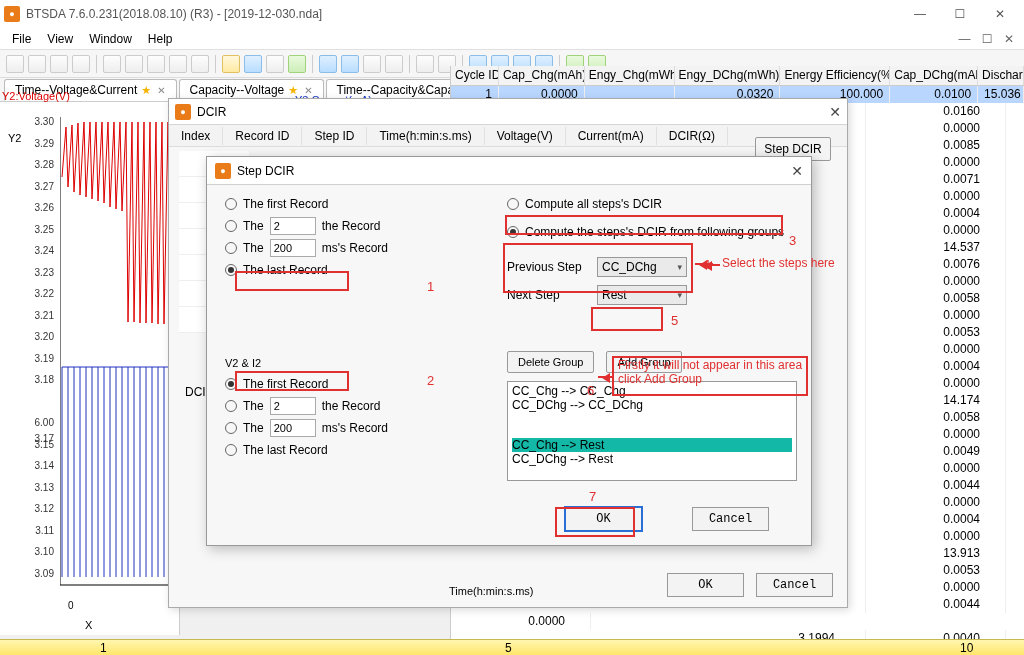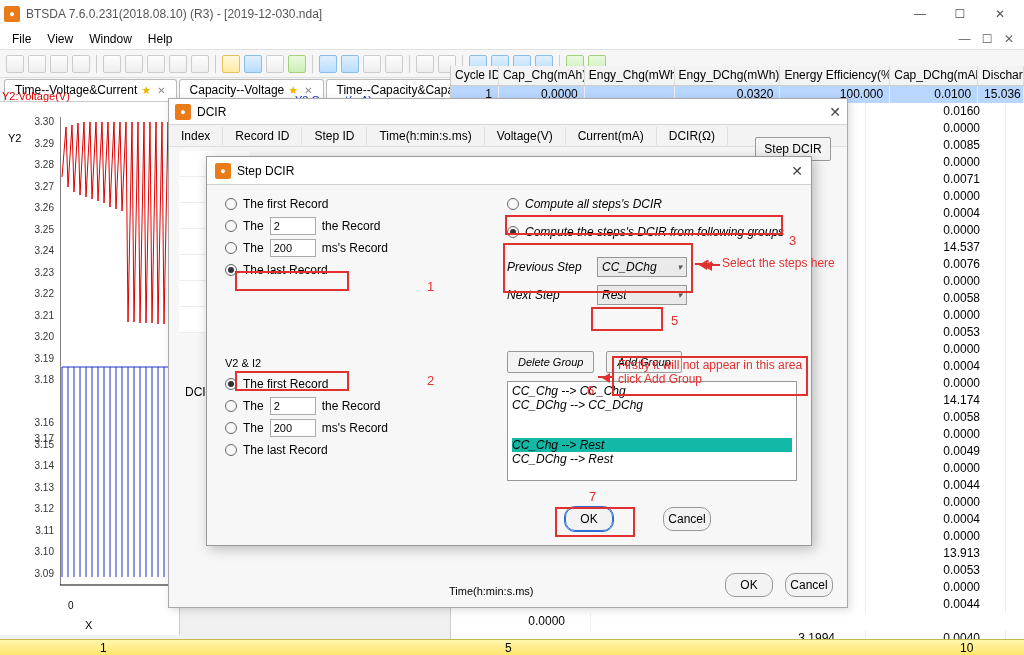--- a/index.html
+++ b/index.html
@@ -51,21 +51,21 @@
   .dcir-title .app-icon { margin-right:6px;}
   .dcir-head { display:flex; height:22px; background:#f3f3f3; border-bottom:1px solid #ddd; align-items:center; font-size:11px;}
   .dh { padding:2px 12px; border-right:1px solid #e0e0e0;}
   .dcir-left { position:absolute; left:10px; top:52px; width:70px;}
   .idx-row { height:26px; display:flex; align-items:center; justify-content:center; border-bottom:1px solid #eee; background:#fff;}
   .dcir-left-col2 { position:absolute; left:10px; top:282px; width:170px;}
   .dpair { display:flex; height:22px; align-items:center; padding-left:6px; gap:8px; }
   .dpair .lab { width:50px;}
   .step-btn { position:absolute; right:16px; top:38px; width:76px; height:24px; border:1px solid #999; background:#f4f4f4; text-align:center; line-height:22px; border-radius:2px;}
   .dcir-footer { position:absolute; bottom:10px; right:14px; display:flex; gap:12px;}
-  .btn { width:48px; height:24px; border:1px solid #999; background:#f3f3f3; text-align:center; line-height:22px; border-radius:10px;}
+  .btn { width:77px; height:24px; border:1px solid #999; background:#f3f3f3; text-align:center; line-height:22px; border-radius:0;font-family:Liberation Mono, monospace;}
   .dcir-xlabel { position:absolute; bottom:10px; left:280px; font-size:11px;}
   
   .step-win { position:absolute; left:206px; top:156px; width:606px; height:390px; background:#f7f7f7; border:1px solid #999; box-shadow:3px 3px 12px rgba(0,0,0,0.25);}
   .step-title { height:28px; background:#fff; display:flex; align-items:center; padding:0 8px; border-bottom:1px solid #d0d0d0;}
   .close-x { margin-left:auto; font-size:14px; color:#444; }
   .group { position:absolute; }
   .group-title { font-size:11px; margin-bottom:4px; }
   .radio-row { display:flex; align-items:center; gap:6px; height:22px; font-size:11px;}
   .radio { width:12px; height:12px; border:1px solid #666; border-radius:50%; display:inline-flex; align-items:center; justify-content:center;}
   .radio.sel::after { content:""; width:6px; height:6px; background:#333; border-radius:50%; }
@@ -180,21 +180,21 @@
       <span class="tick" style="top: 100px;">3.26</span>
       <span class="tick" style="top: 121.5px;">3.25</span>
       <span class="tick" style="top: 143px;">3.24</span>
       <span class="tick" style="top: 164.5px;">3.23</span>
       <span class="tick" style="top: 186px;">3.22</span>
       <span class="tick" style="top: 207.5px;">3.21</span>
       <span class="tick" style="top: 229px;">3.20</span>
       <span class="tick" style="top: 250.5px;">3.19</span>
       <span class="tick" style="top: 272px;">3.18</span>
       <span class="tick" style="top: 310px; margin-top: 21px;">3.17</span>
-      <span class="tick" style="top: 315px;">3.16</span>
+      <span class="tick" style="top: 315px;">6.00</span>
       <span class="tick" style="top: 336.5px;">3.15</span>
       <span class="tick" style="top: 358px;">3.14</span>
       <span class="tick" style="top: 379.5px;">3.13</span>
       <span class="tick" style="top: 401px;">3.12</span>
       <span class="tick" style="top: 422.5px;">3.11</span>
       <span class="tick" style="top: 444px;">3.10</span>
       <span class="tick" style="top: 465.5px;">3.09</span>
     </div>
   <span class="x0">0</span>
   <span class="xaxis-label">X</span>
@@ -462,21 +462,21 @@
         <span>The</span>
         <input class="txt" value="200" style="">
         <span>ms's Record</span>
       </div>
     <div class="radio-row">
         <span class="radio"></span>
         <span>The last Record</span>
       </div>
   </div>
 
-  <div class="group" style="left:300px; top:36px; width:290px;font-style:italic;">
+  <div class="group" style="left:300px; top:36px; width:290px;">
     <div class="radio-row">
         <span class="radio"></span>
         <span>Compute all steps's DCIR</span>
       </div>
     <div class="radio-row" style="margin-top:6px;">
         <span class="radio sel"></span>
         <span>Compute the steps's DCIR from following groups</span>
       </div>
     <div style="display:flex; gap:10px; align-items:center; margin-top:14px;">
       <span style="width:80px;">Previous Step</span>

